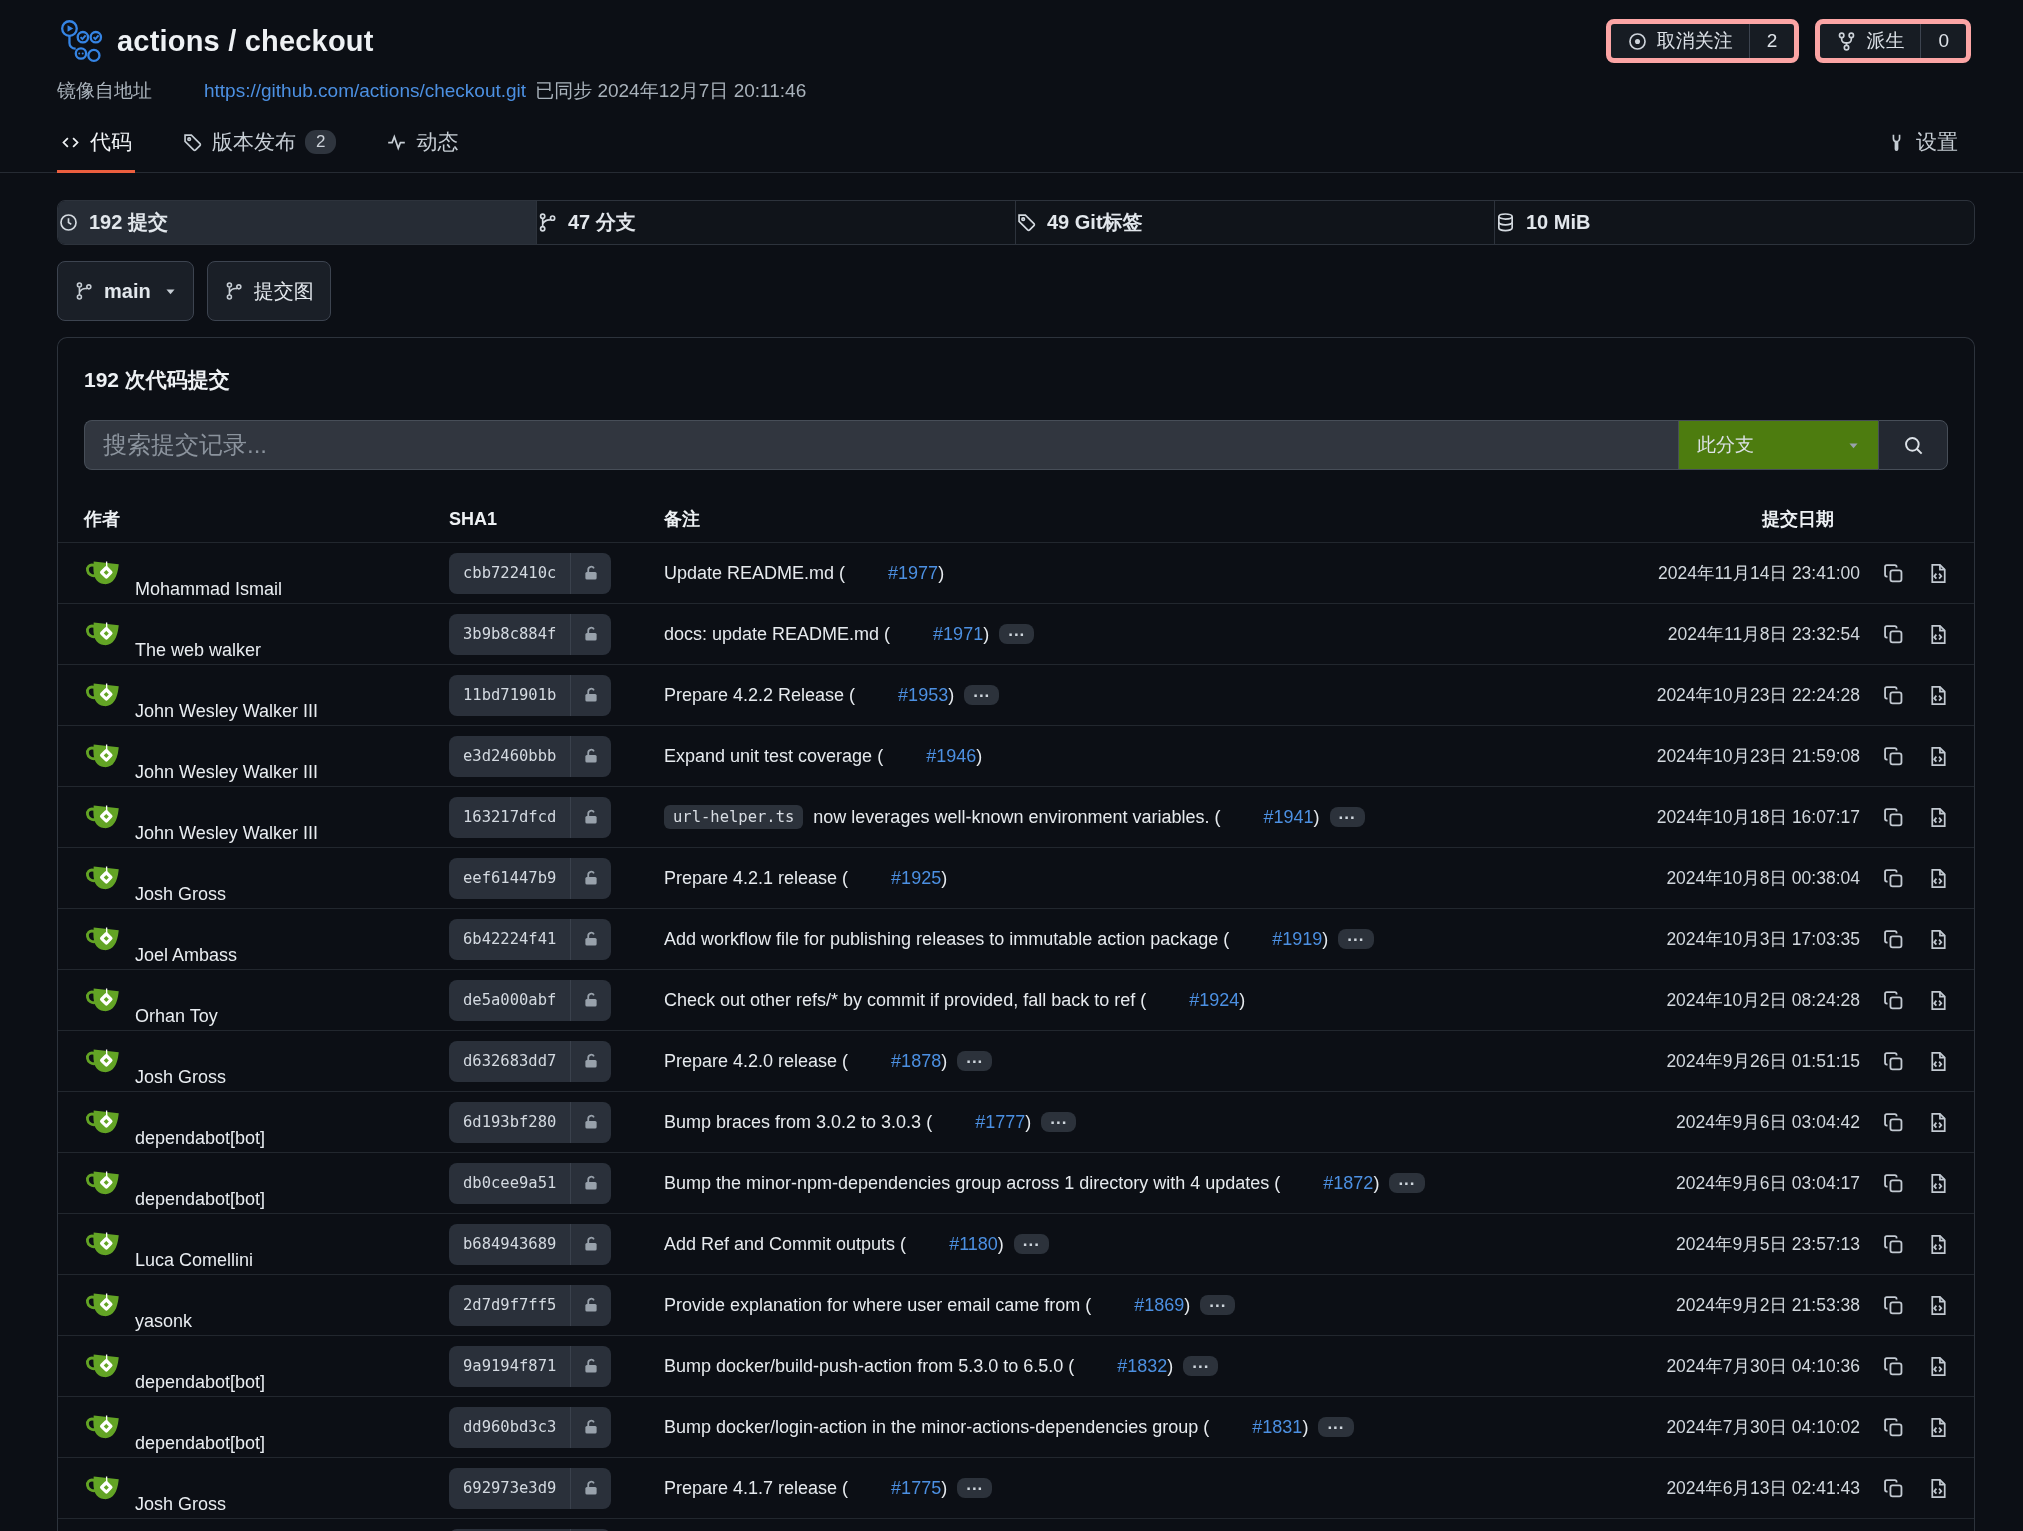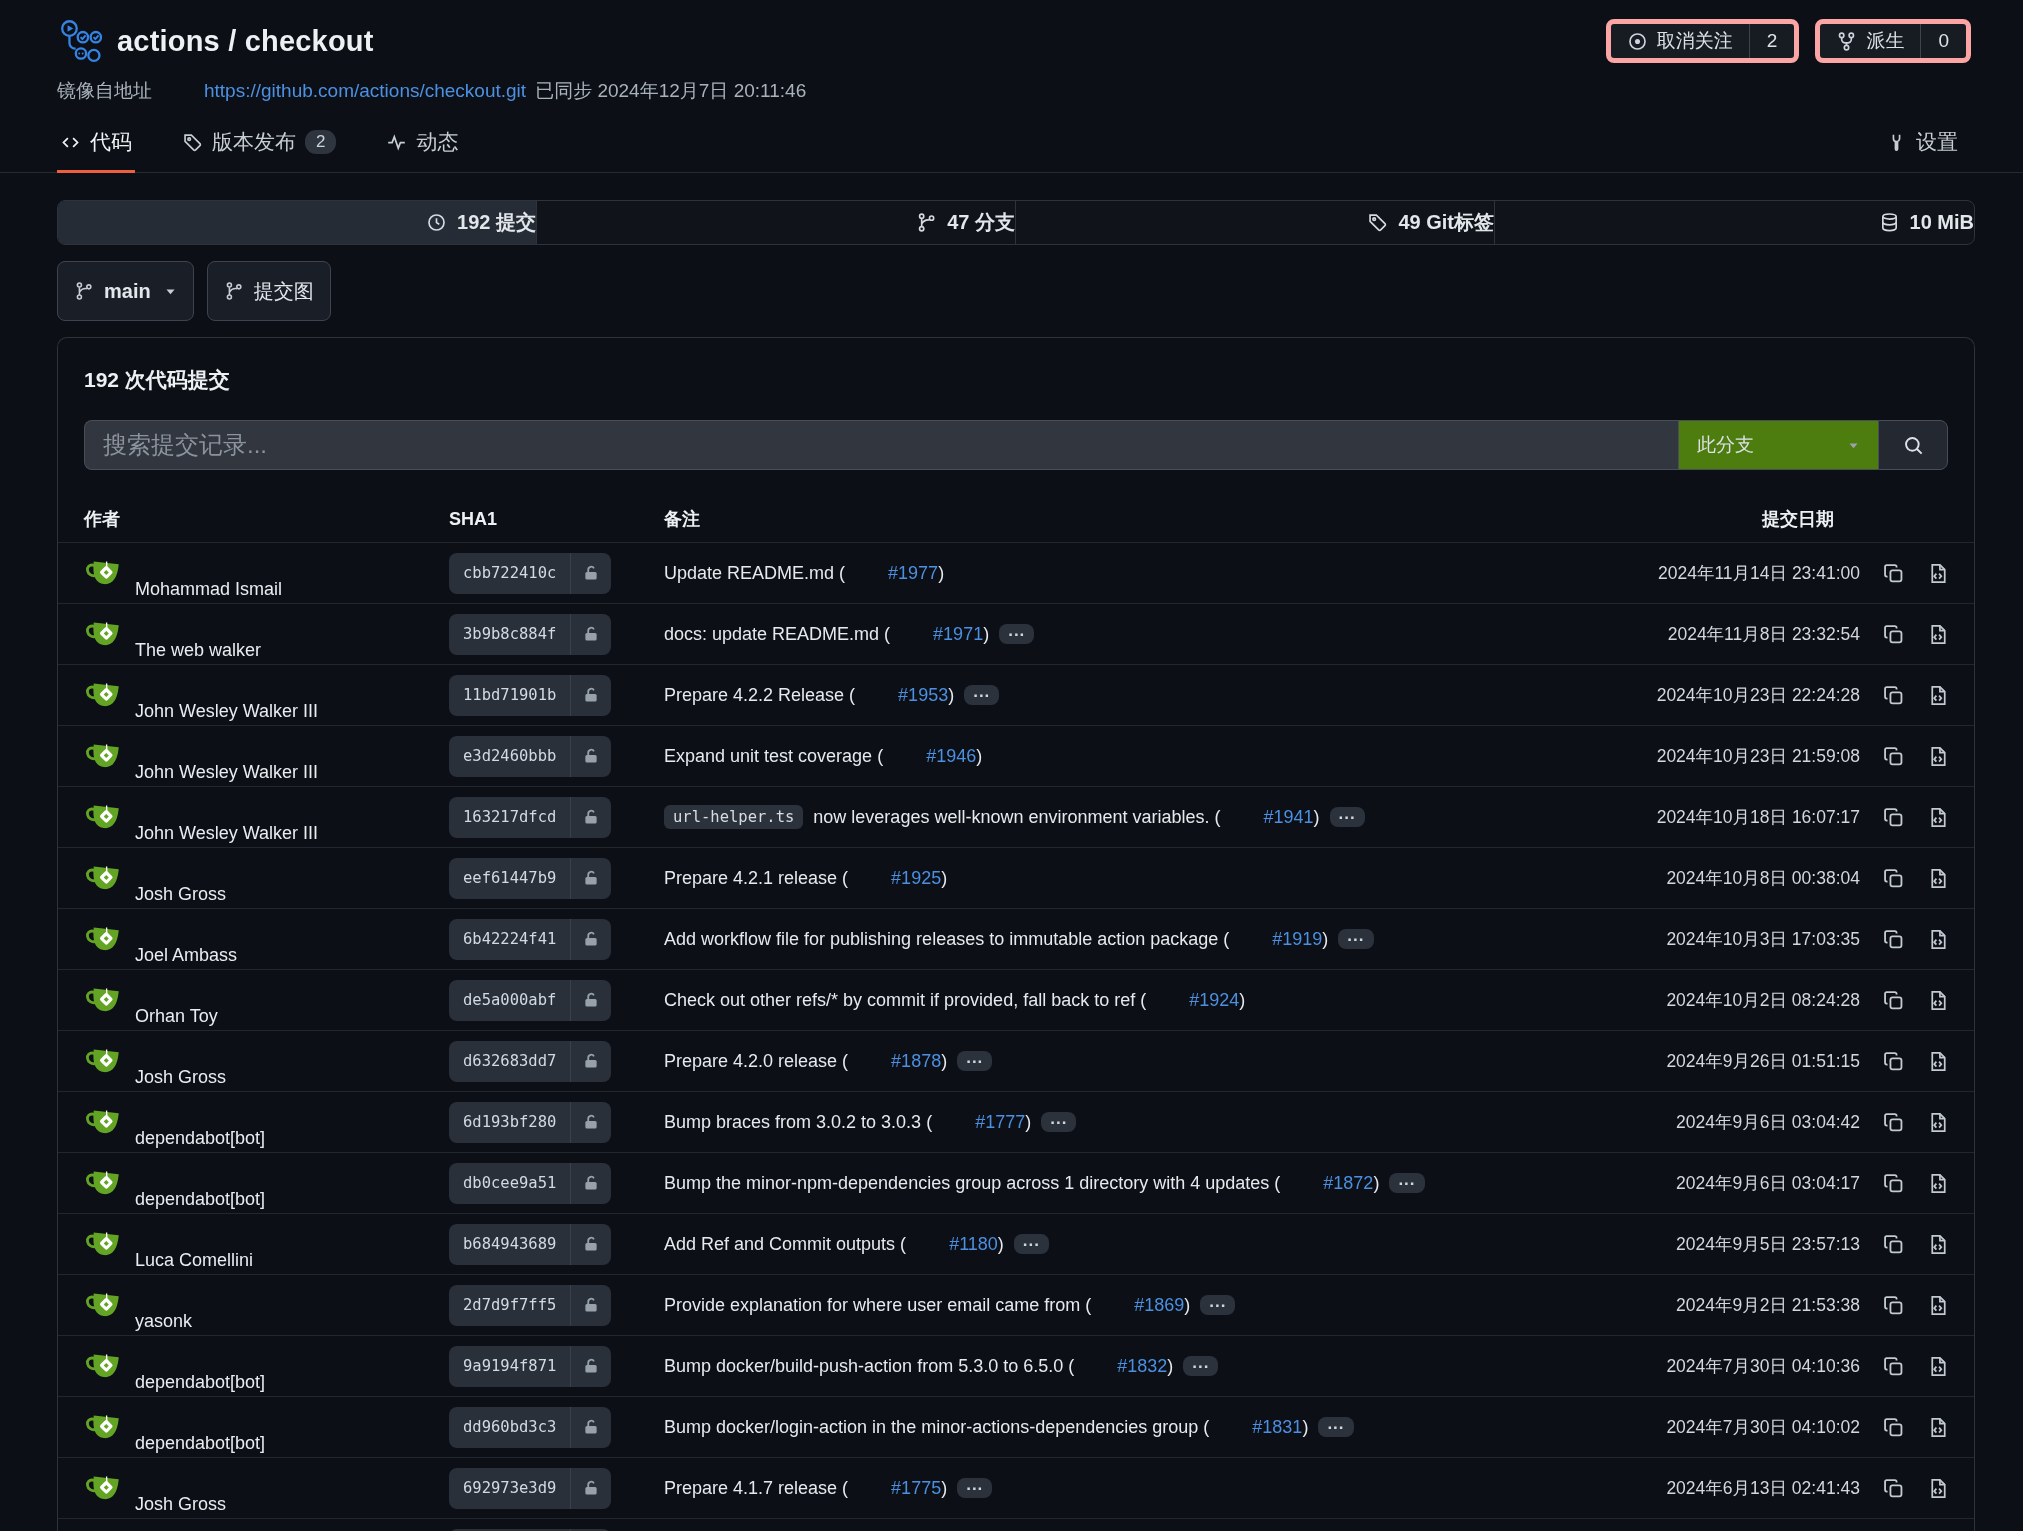--- a/index.html
+++ b/index.html
@@ -33,21 +33,21 @@
          position:relative; cursor:pointer; }
   .tab svg { width:21px; height:21px; }
   .tab.active { color:#f0f3f6; }
   .tab.active::after { content:""; position:absolute; left:0; right:0; bottom:-1px; height:3px; background:#ed5f3f; }
   .tab .pill { background:#2f353e; border-radius:11px; padding:2px 11px; font-size:17px; color:#cdd3da; }
   .tab-settings { margin-left:auto; }
 
   
   .stats-bar { margin:27px 48px 0 57px; width:1918px; height:45px; display:grid; grid-template-columns:repeat(4,1fr);
                border:1px solid #2d333c; border-radius:8px; overflow:hidden; background:#10141a; }
-  .seg { display:flex; align-items:center; justify-content:flex-end; gap:10px; font-size:20px; font-weight:600;
+  .seg { display:flex; align-items:center; justify-content:flex-start; gap:10px; font-size:20px; font-weight:600;
          color:#e2e7ec; border-right:1px solid #2d333c; cursor:pointer; }
   .seg:last-child { border-right:none; }
   .seg svg { width:21px; height:21px; color:#d4dae0; }
   .seg.active { background:#262c35; }
 
   
   .branch-row { margin:16px 57px 0 57px; display:flex; gap:13px; }
   .tool-btn { display:flex; align-items:center; gap:10px; background:#1a1f27; border:1px solid #3d4450;
               border-radius:8px; height:60px; padding:0 16px; font-size:20px; color:#e2e7ec; cursor:pointer; }
   .tool-btn svg { width:20px; height:20px; color:#c6cdd4; }

